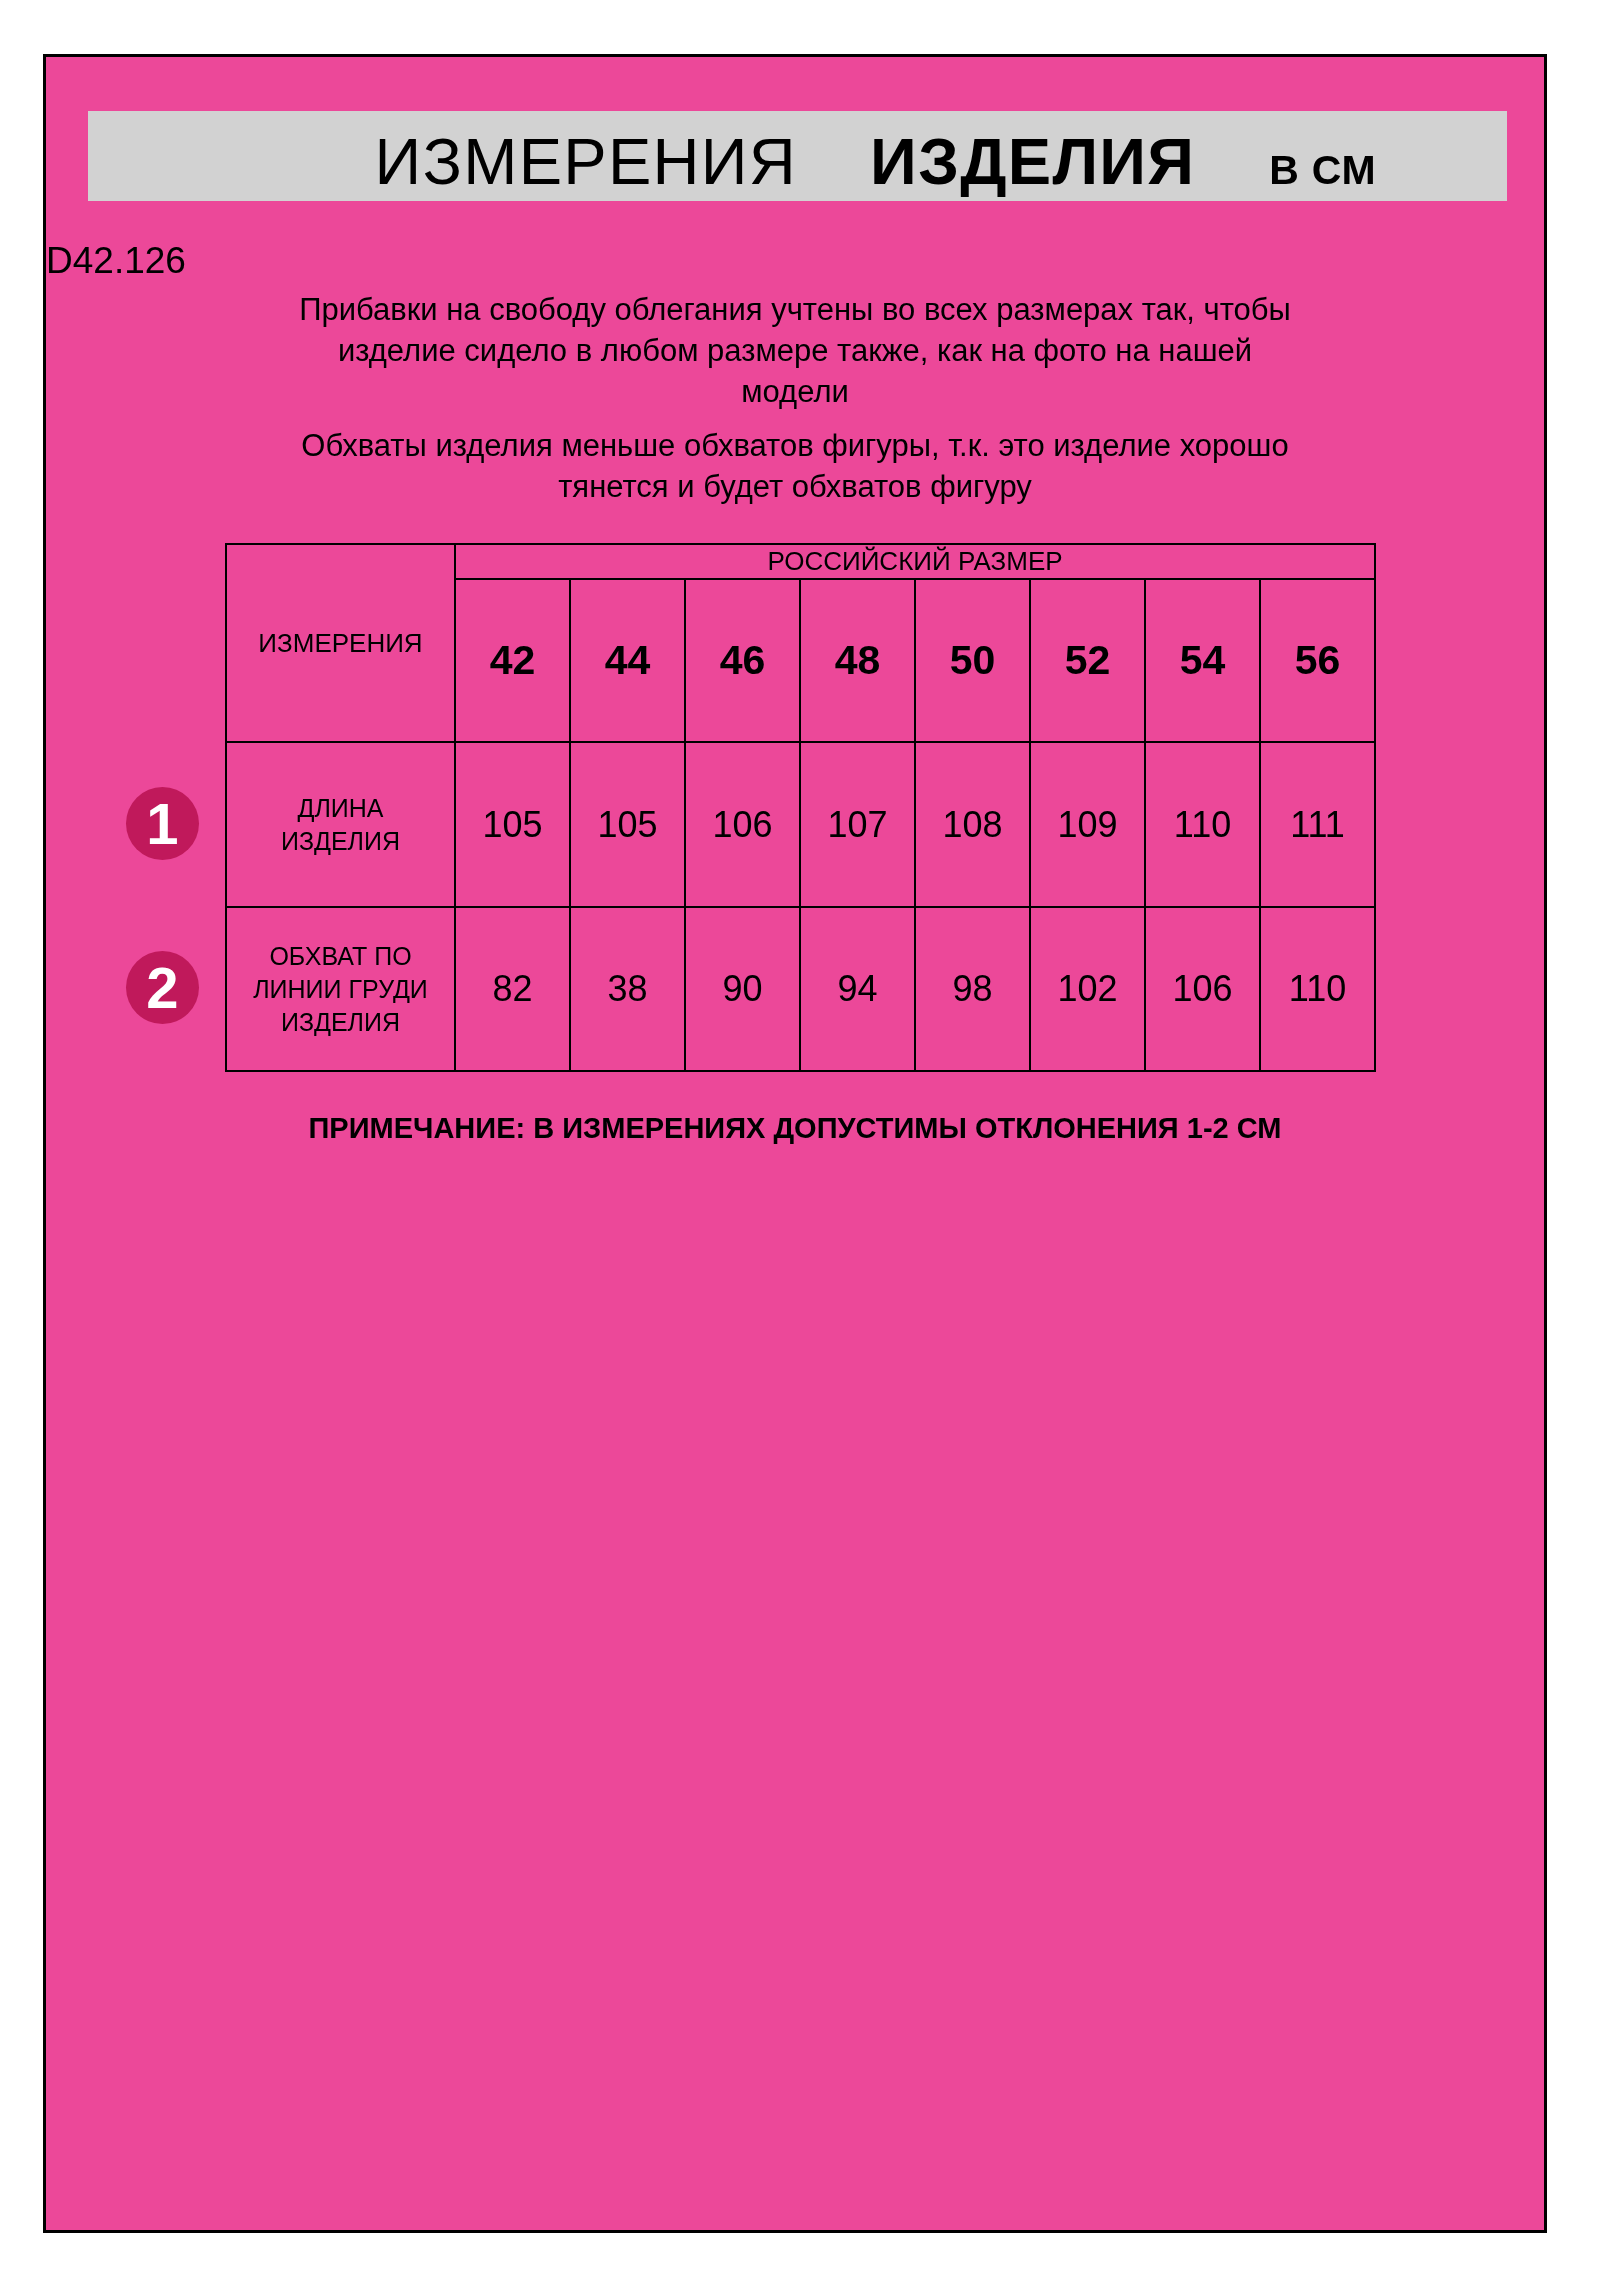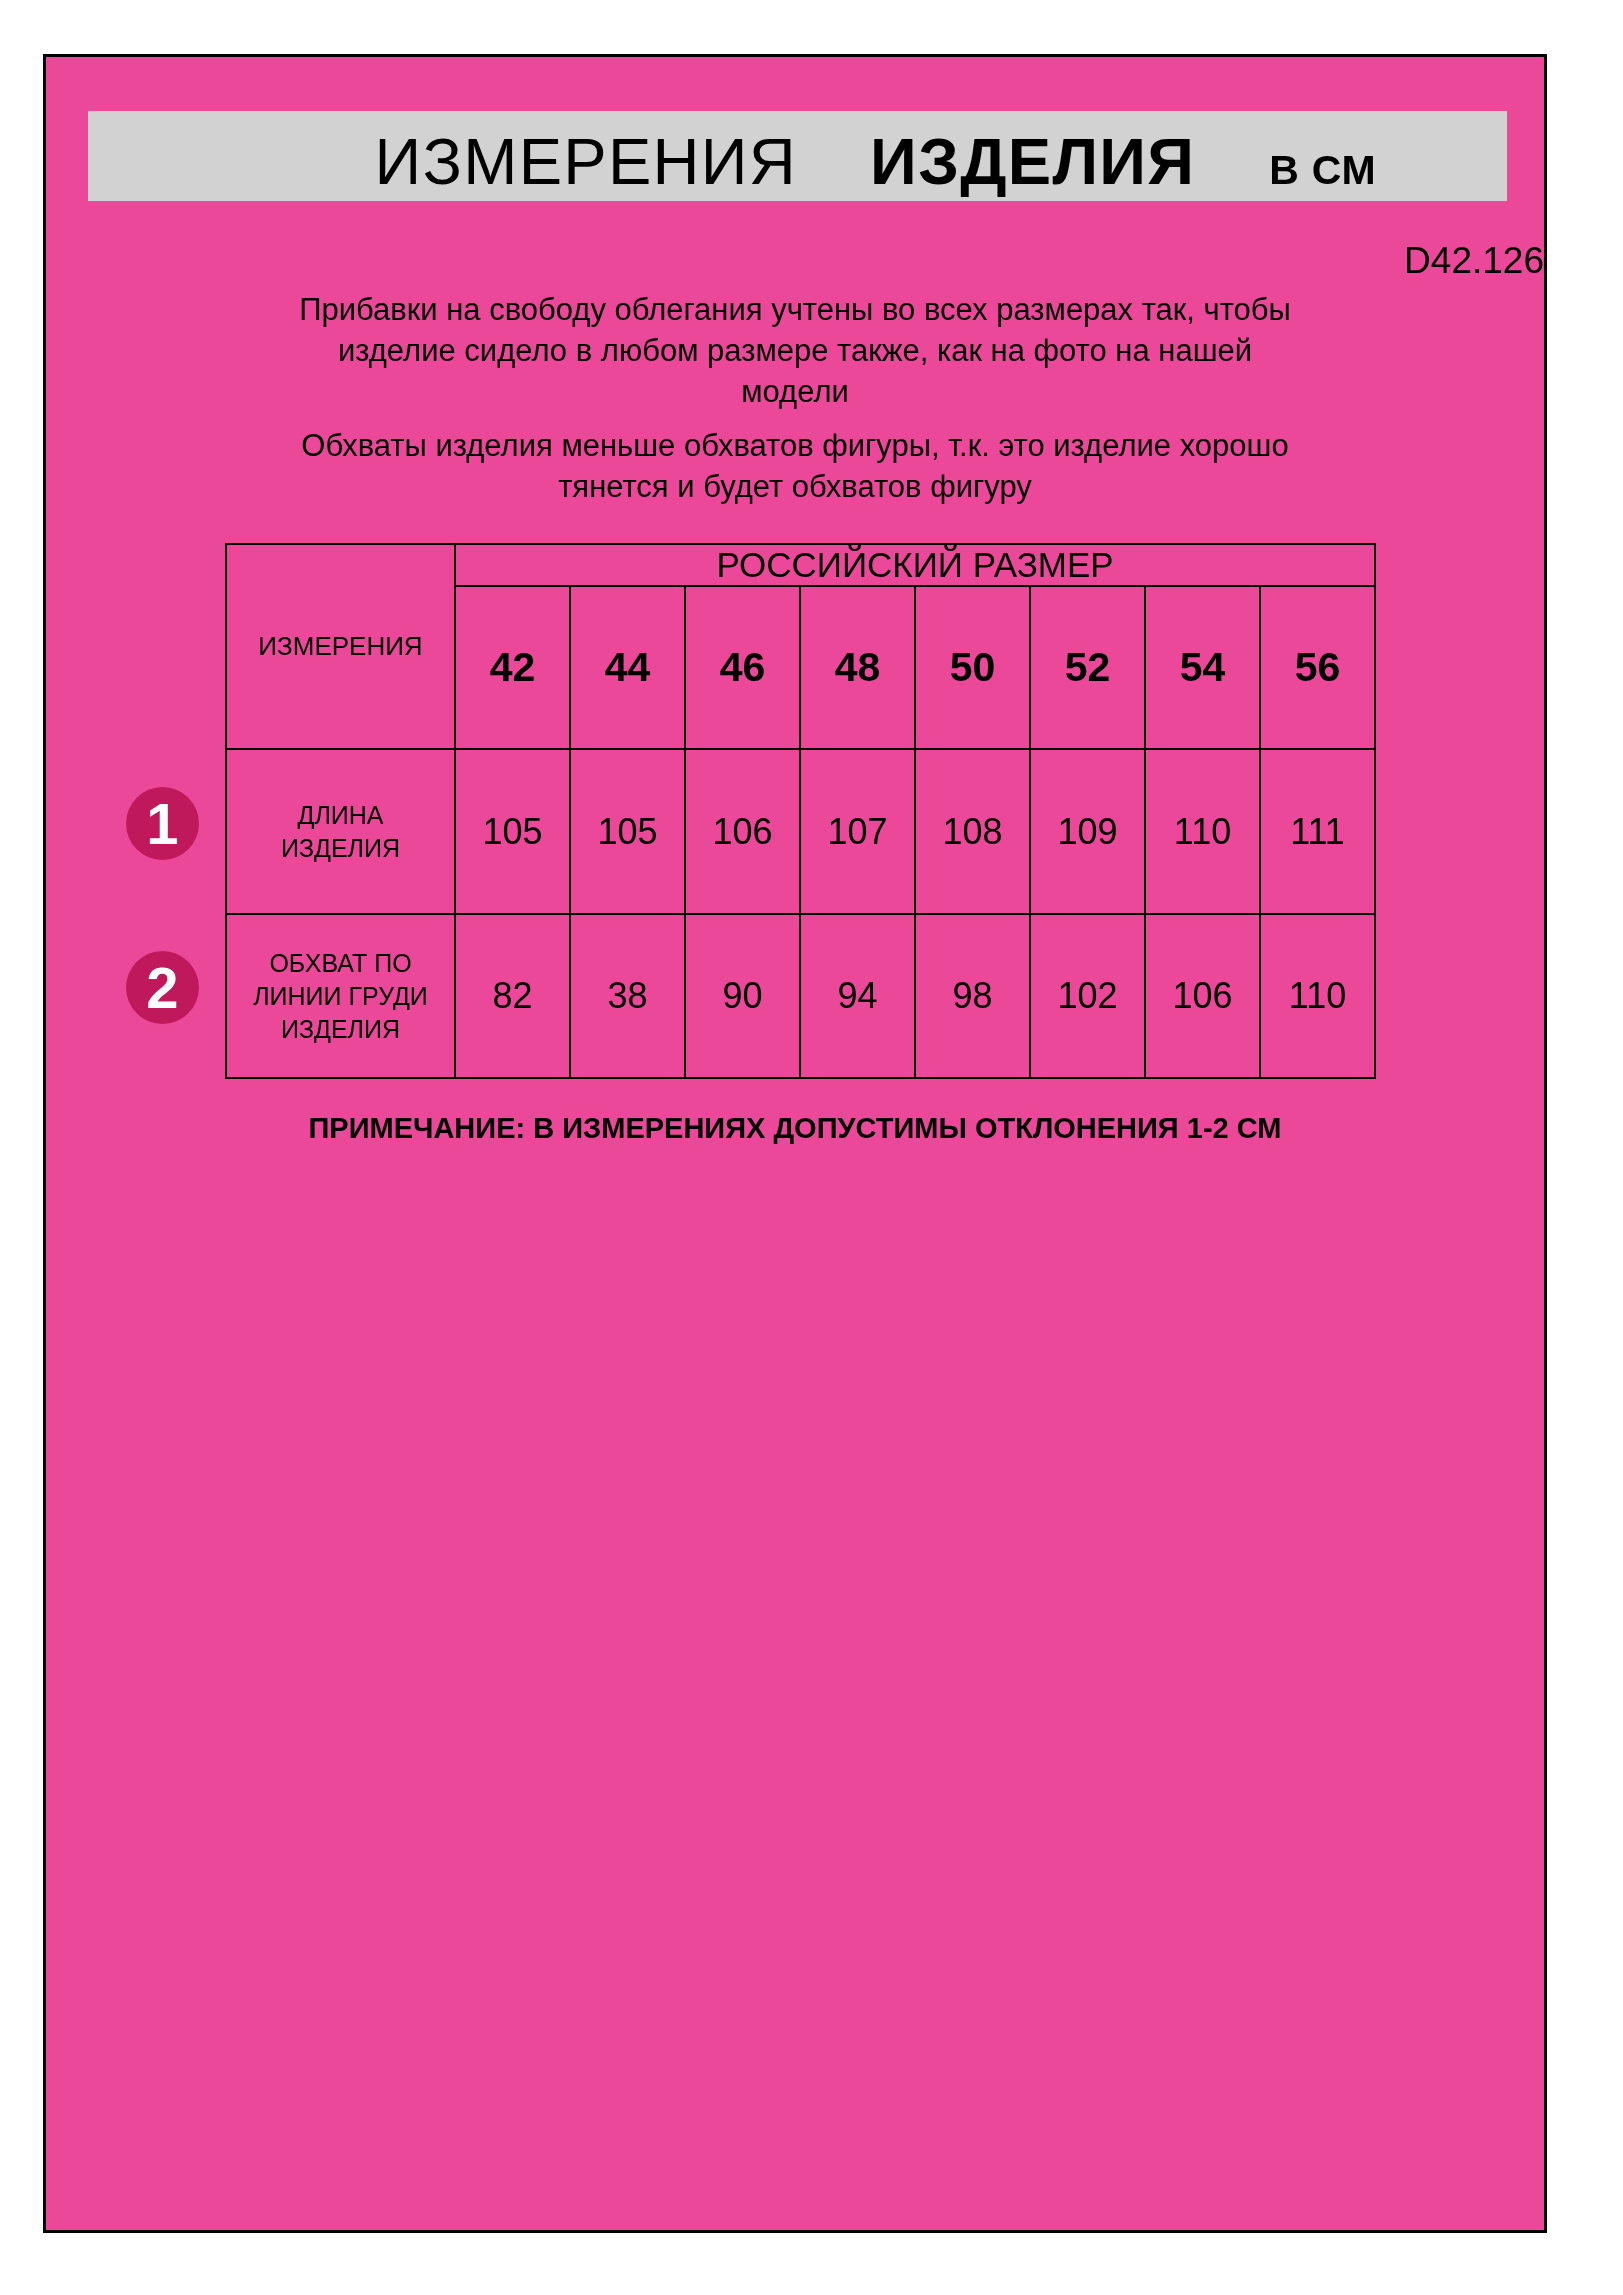--- a/index.html
+++ b/index.html
@@ -31,21 +31,21 @@
     padding-top: 13px;
     white-space: nowrap;
   }
   .title-word1 { font-size: 65px; font-weight: 400; letter-spacing: 1.3px; }
   .title-word2 { font-size: 65px; font-weight: 700; margin-left: 73px; letter-spacing: 1.3px; }
   .title-unit  { font-size: 41px;  font-weight: 700; margin-left: 74px; letter-spacing: 0.7px; }
   
   .product-code {
     position: absolute;
     left: 0; top: 183px; width: 100%;
-    text-align: right;
+    text-align: left;
     font-size: 37px; font-weight: 400;
   }
   .para {
     position: absolute;
     left: 0; width: 100%;
     text-align: center;
     font-size: 31px;
     line-height: 41px;
   }
   .para-1 { top: 232px; }
@@ -57,21 +57,21 @@
     width: 1145px;
     border-collapse: collapse;
     table-layout: fixed;
   }
   table.size-table td {
     border: 2.6px solid #000;
     text-align: center;
     vertical-align: middle;
     overflow: hidden;
   }
-  td.size-header-cell { height: 35px; font-size: 35px; }
+  td.size-header-cell { height: 35px; font-size: 26px; }
   td.corner-cell      { font-size: 26px; }
   tr.sizes-row        { height: 163px; }
   td.size-cell        { font-size: 41px; font-weight: 700; }
   tr.data-row-1       { height: 165px; }
   tr.data-row-2       { height: 164px; }
   td.row-label-cell   { font-size: 25px; line-height: 1.32; padding: 0 14.4px; }
   td.value-cell       { font-size: 36px; }
   
   .badge {
     position: absolute;

